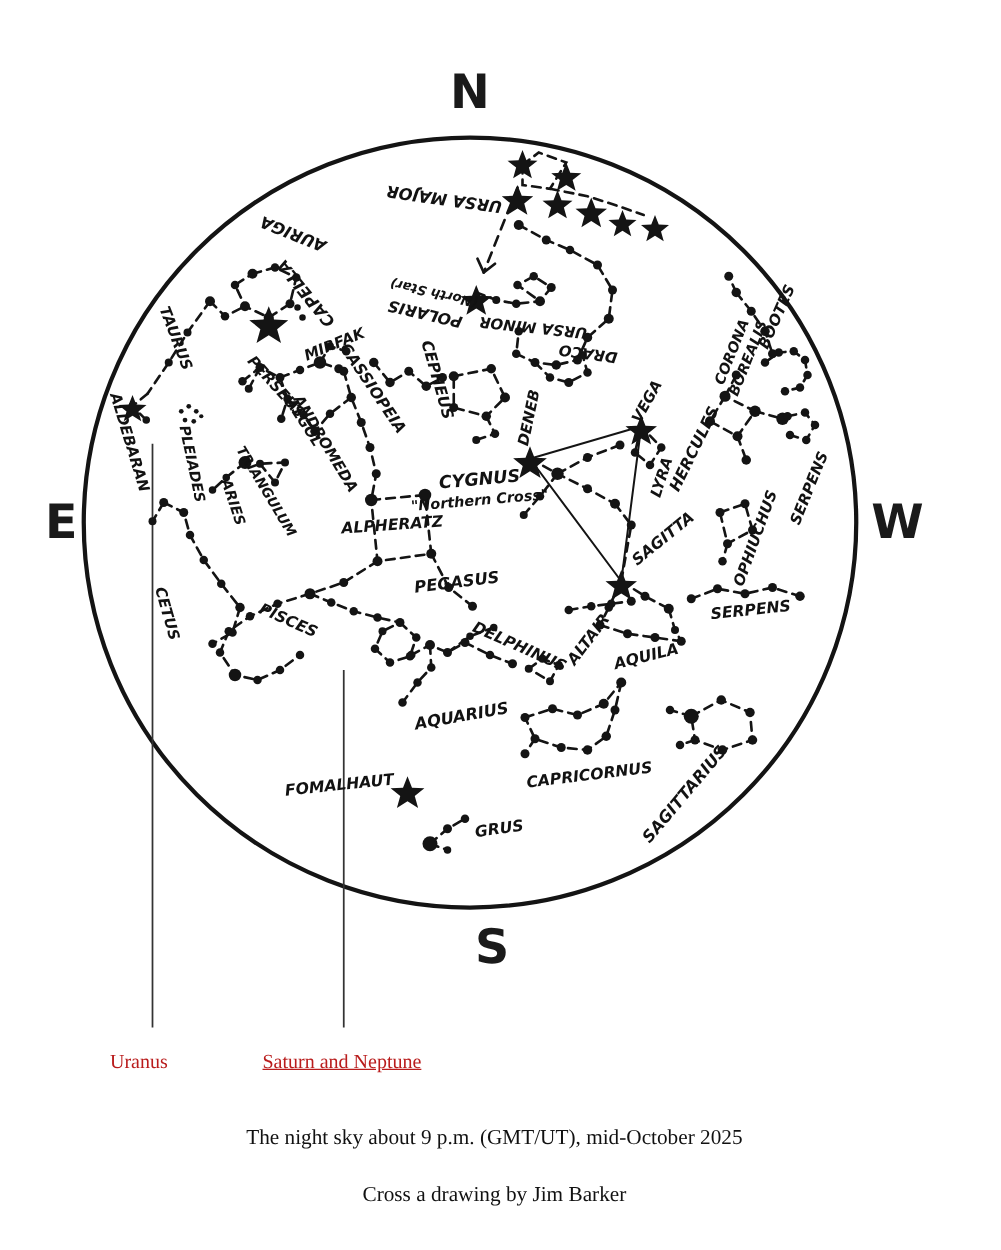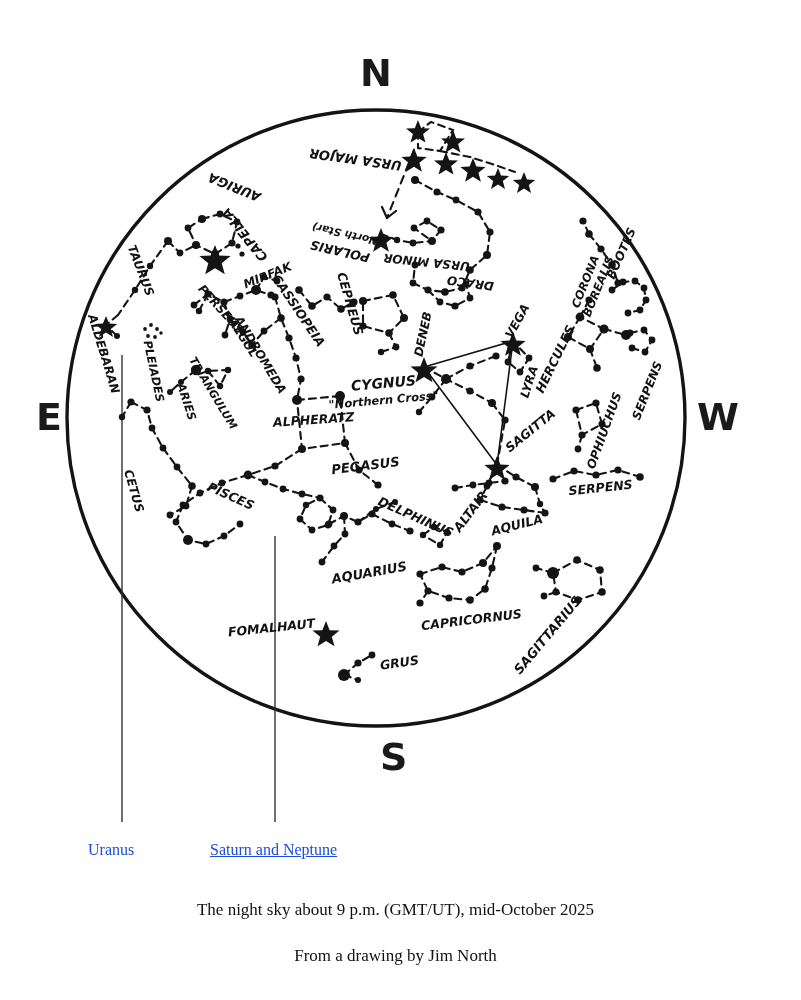--- a/index.html
+++ b/index.html
@@ -27,21 +27,21 @@
   #card-n{left:360px;top:54px;}
   #card-e{left:36px;top:398px;}
   #card-w{left:697px;top:398px;}
   #card-s{left:380px;top:738px;}
 
   
   .pointer-label{
     position:absolute;
     font-family:"Liberation Serif", serif;
     font-size:16px;
-    color:#1d4ed8;
+    color:#b91c1c;
     white-space:nowrap;
   }
   #lbl-uranus{left:88px;top:841px;}
   #lbl-saturn{left:210px;top:841px;text-decoration:underline;}
 
   
   .caption{
     position:absolute;
     width:791px;
     text-align:center;
@@ -546,15 +546,15 @@
 
   <div class="cardinal" id="card-n">N</div>
   <div class="cardinal" id="card-e">E</div>
   <div class="cardinal" id="card-w">W</div>
   <div class="cardinal" id="card-s">S</div>
 
   <div class="pointer-label" id="lbl-uranus">Uranus</div>
   <div class="pointer-label" id="lbl-saturn">Saturn and Neptune</div>
 
   <div class="caption" id="cap-main">The night sky about 9 p.m.  (GMT/UT), mid-October 2025</div>
-  <div class="caption" id="cap-credit">From a drawing by Jim North</div>
+  <div class="caption" id="cap-credit">Cross a drawing by Jim Barker</div>
 
 </div>
 
 </body></html>

